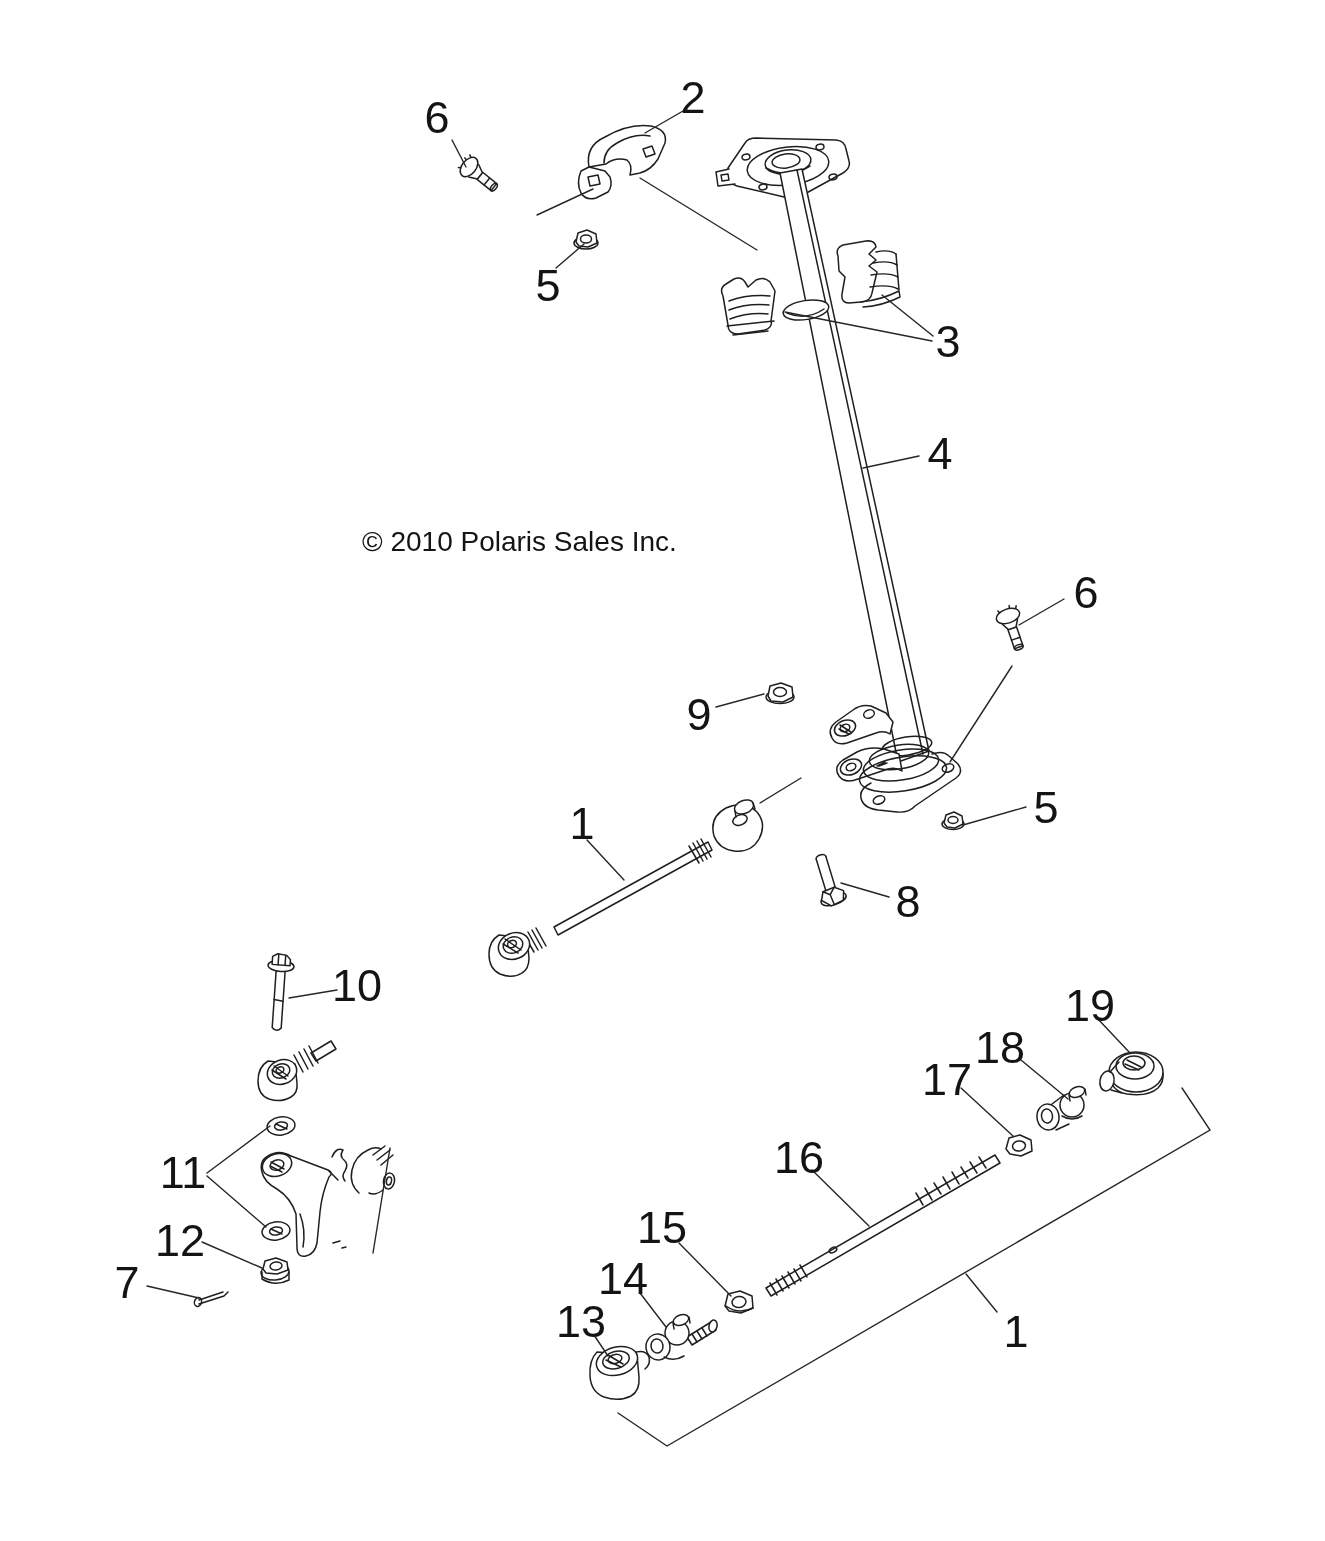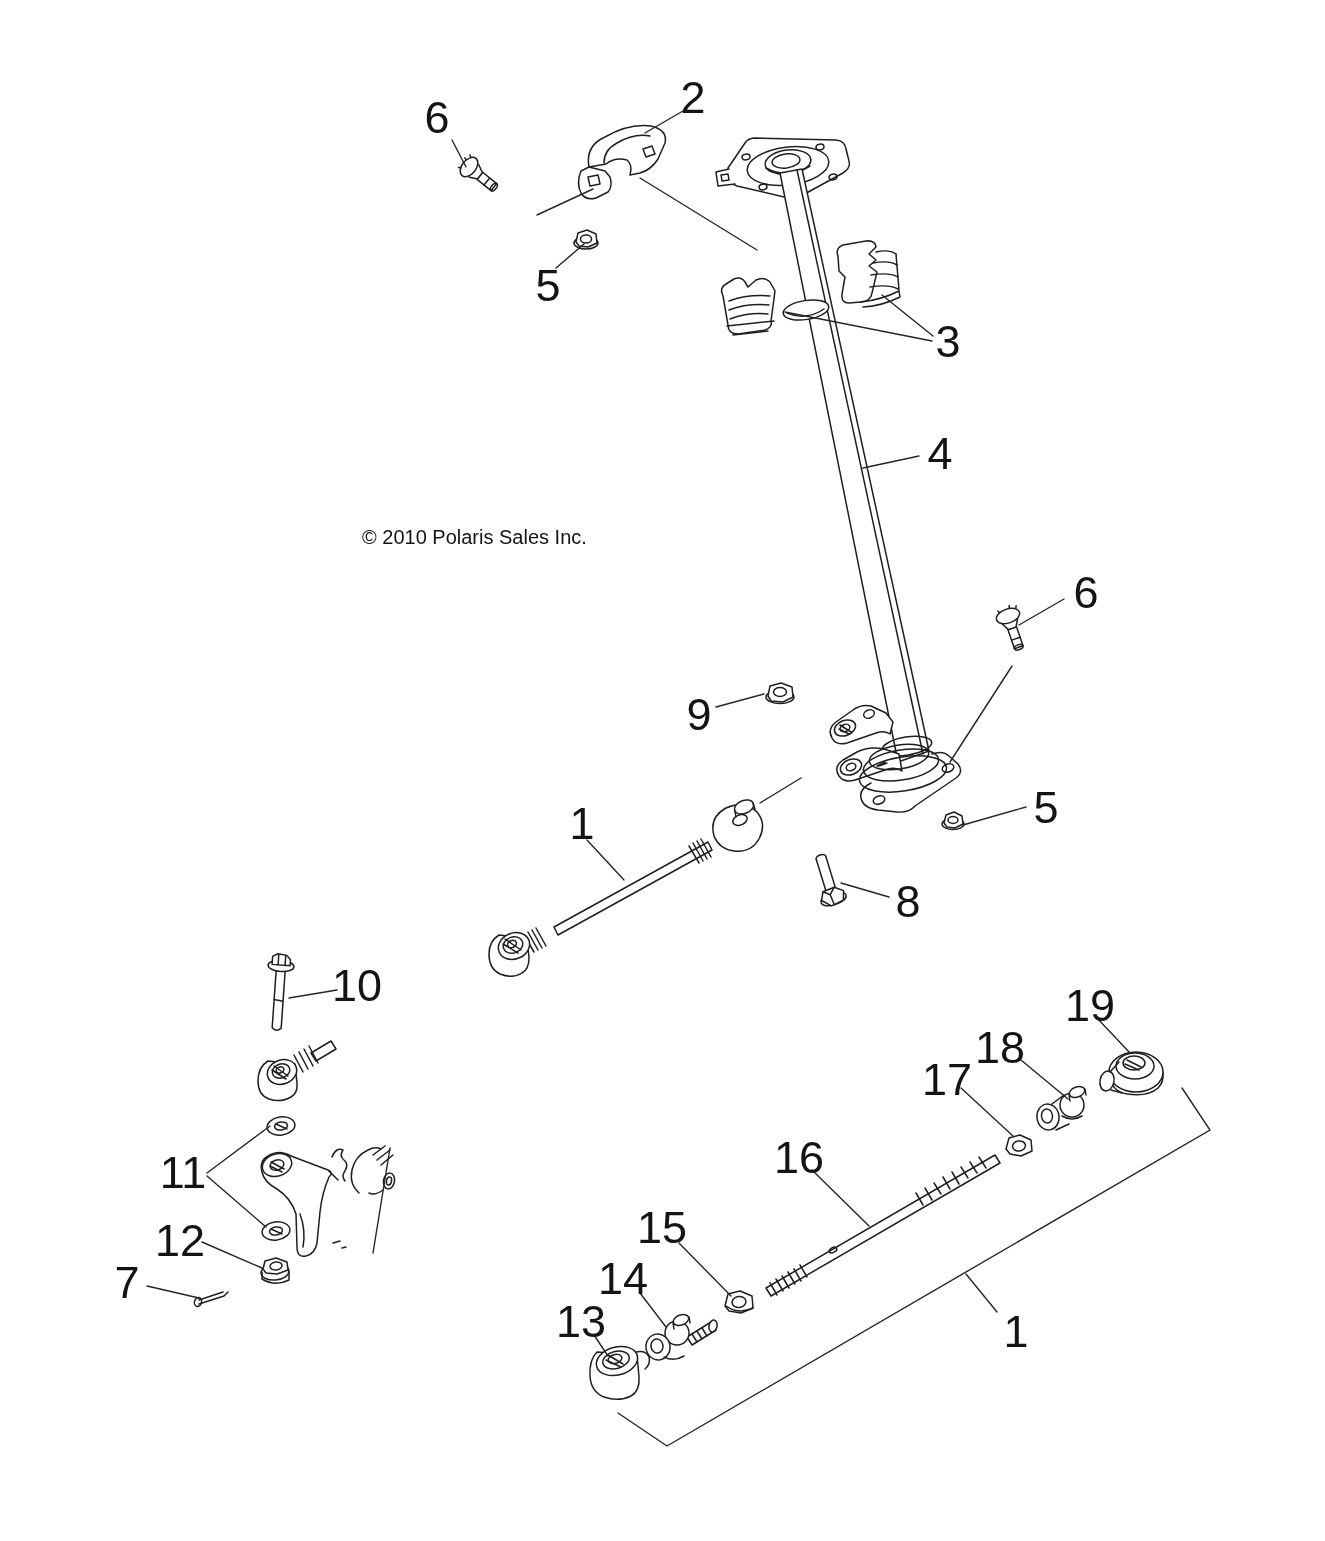--- a/index.html
+++ b/index.html
@@ -4,21 +4,21 @@
 <style>
   html,body{margin:0;padding:0;background:#ffffff;}
   .canvas{position:relative;width:1325px;height:1541px;background:#ffffff;overflow:hidden;}
   .canvas svg{position:absolute;left:0;top:0;width:1325px;height:1541px;}
   .part path,.part ellipse,.part circle,.part line,.part polyline{
     stroke:#1f1f1f;stroke-width:1.5;fill:none;stroke-linecap:round;stroke-linejoin:round;}
   .part .fillw{fill:#ffffff;}
   .leader{stroke:#262626;stroke-width:1.4;fill:none;stroke-linecap:round;}
   .callout-label{font-family:"Liberation Sans",sans-serif;font-size:45px;fill:#141414;}
   .copyright{position:absolute;left:362px;top:526px;font-family:"Liberation Sans",sans-serif;
-    font-size:20px;color:#141414;white-space:pre;}
+    font-size:28px;color:#141414;white-space:pre;}
 </style>
 </head>
 <body>
 
 <div class="canvas">
 <svg id="diagram-svg" viewBox="0 0 1325 1541">
 
   <g class="part">
 
     <path class="fillw" d="M728,168 L745,143 Q748,138 756,138 L836,140 Q845,141 846,149 L849,161 Q851,168 843,173 L801,196 Q793,199 784,197 L737,186 Q728,183 728,176 Z"></path>

